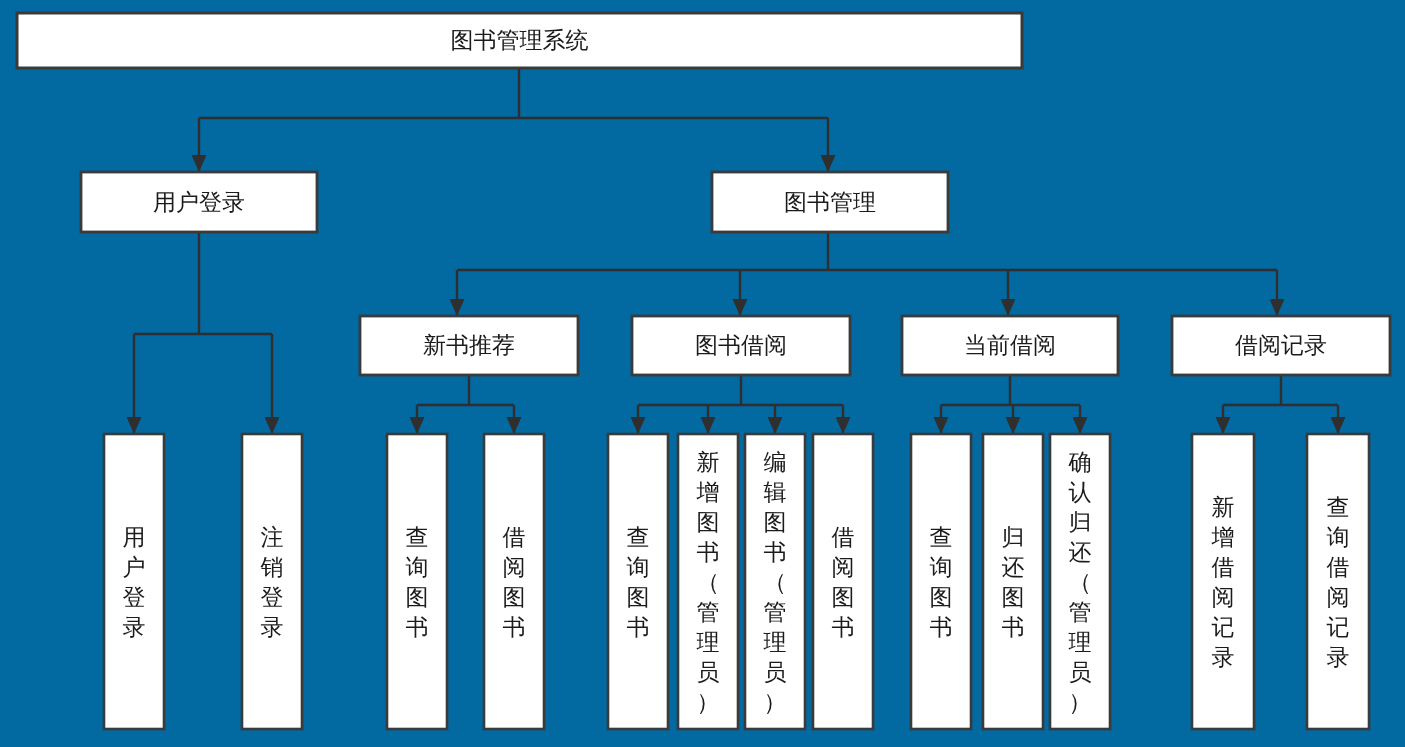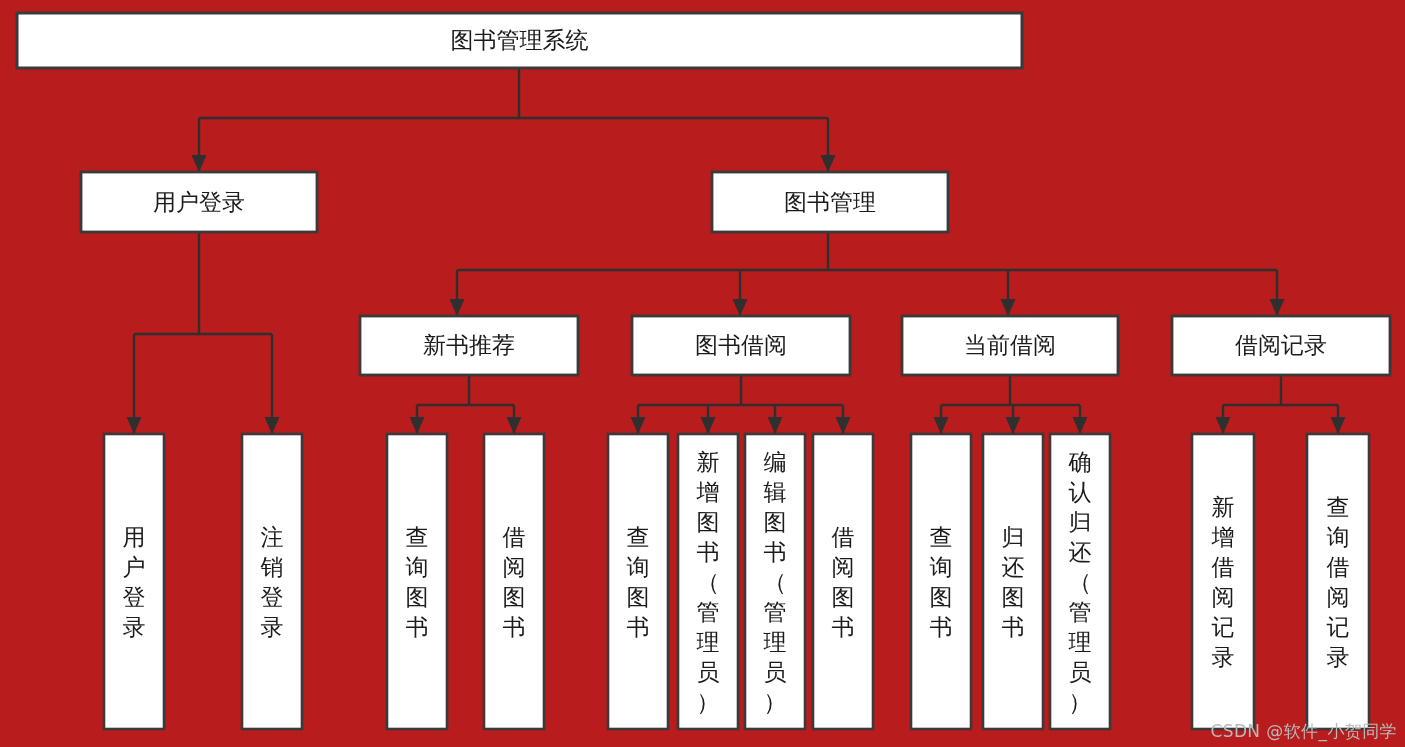--- a/index.html
+++ b/index.html
@@ -11,21 +11,21 @@
   body {
     font-family: "DejaVu Sans", "Liberation Sans", sans-serif;
     width: 1405px;
     height: 747px;
     overflow: hidden;
   }
   #diagram-root {
     position: relative;
     width: 1405px;
     height: 747px;
-    background: #b91c1c;
+    background: #0369a1;
   }
   svg.diagram-canvas {
     position: absolute;
     left: 0;
     top: 0;
     width: 1405px;
     height: 747px;
     display: block;
   }
   .node-box {
@@ -217,14 +217,13 @@
       </g>
       <g>
         <rect x="1192" y="434" width="62" height="295" class="node-box leaf"></rect>
         <text x="1223" class="node-label-v" y="514.9"><tspan x="1223" dy="0">新</tspan><tspan x="1223" dy="30">增</tspan><tspan x="1223" dy="30">借</tspan><tspan x="1223" dy="30">阅</tspan><tspan x="1223" dy="30">记</tspan><tspan x="1223" dy="30">录</tspan></text>
       </g>
       <g>
         <rect x="1307" y="434" width="62" height="295" class="node-box leaf"></rect>
         <text x="1338" class="node-label-v" y="514.9"><tspan x="1338" dy="0">查</tspan><tspan x="1338" dy="30">询</tspan><tspan x="1338" dy="30">借</tspan><tspan x="1338" dy="30">阅</tspan><tspan x="1338" dy="30">记</tspan><tspan x="1338" dy="30">录</tspan></text>
       </g>
     </svg>
-  <div class="watermark-text">CSDN @软件_小贺同学</div>
 </div>
 
 </body></html>

